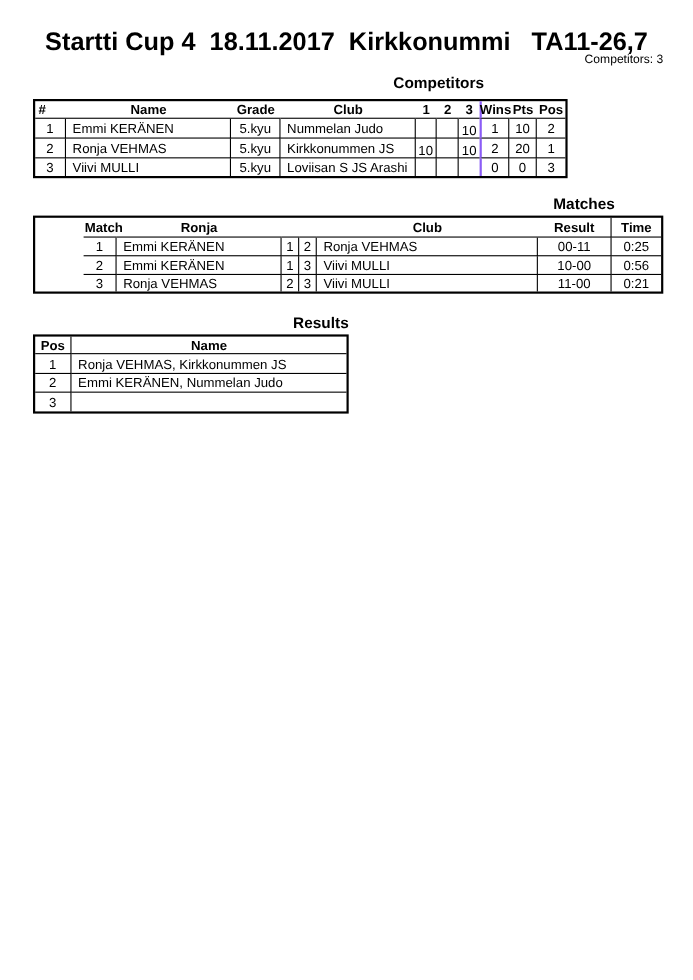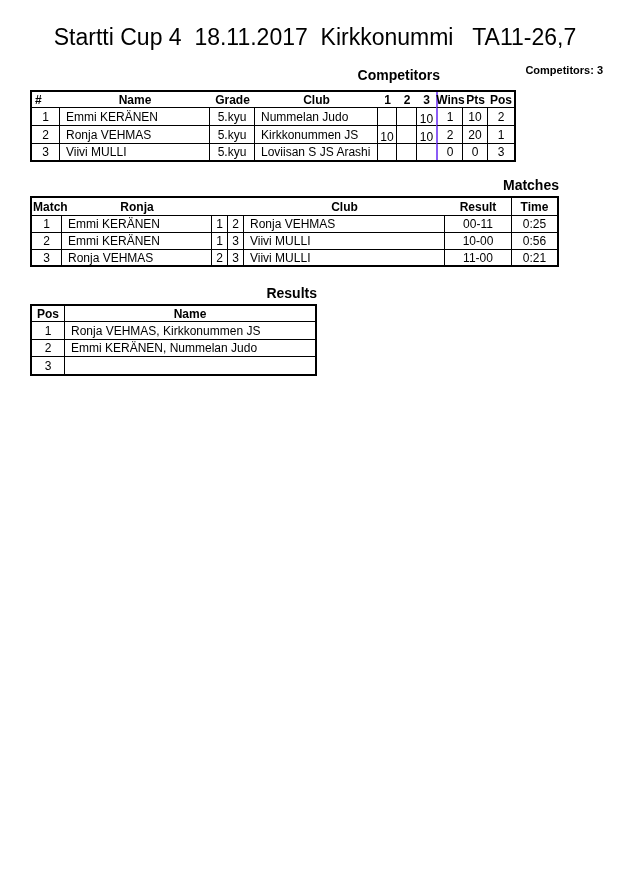--- a/index.html
+++ b/index.html
@@ -10,28 +10,28 @@
     width: 630px;
     height: 891px;
     background: #fff;
     overflow: hidden;
   }
   .main-title {
     position: absolute;
     top: 24px; left: 0; width: 630px;
     text-align: center;
     font-size: 23px;
-    font-weight: normal;
+    font-weight: bold;
     white-space: pre;
   }
   .comp-count {
     position: absolute;
-    top: 64px; right: 27px;
+    top: 48px; right: 27px;
     font-size: 11px;
-    font-weight: bold;
+    font-weight: normal;
   }
   .sec-title {
     position: absolute;
     text-align: right;
     font-size: 14px;
     font-weight: bold;
   }
   .sec-title-competitors { top: 67px; left: 30px; width: 410px; }
   .sec-title-matches     { top: 177px; left: 30px; width: 529px; }
   .sec-title-results     { top: 285px; left: 30px; width: 287px; }
@@ -44,20 +44,21 @@
   }
   .t-competitors {
     top: 90px; left: 30px;
     grid-template-columns: 28px 150px 45px 123px 19px 20px 19px 27px 25px 26px;
     grid-template-rows: 16px 18px 18px 16px;
   }
   .t-matches {
     top: 196px; left: 30px;
     grid-template-columns: 30px 150px 16px 16px 201px 67px 45px;
     grid-template-rows: 18px 17px 17px 15px;
+    padding-left: 44px;
   }
   .t-results {
     top: 304px; left: 30px;
     grid-template-columns: 33px 250px;
     grid-template-rows: 16px 18px 17px 17px;
   }
   .cell {
     display: flex;
     align-items: center;
     justify-content: center;

